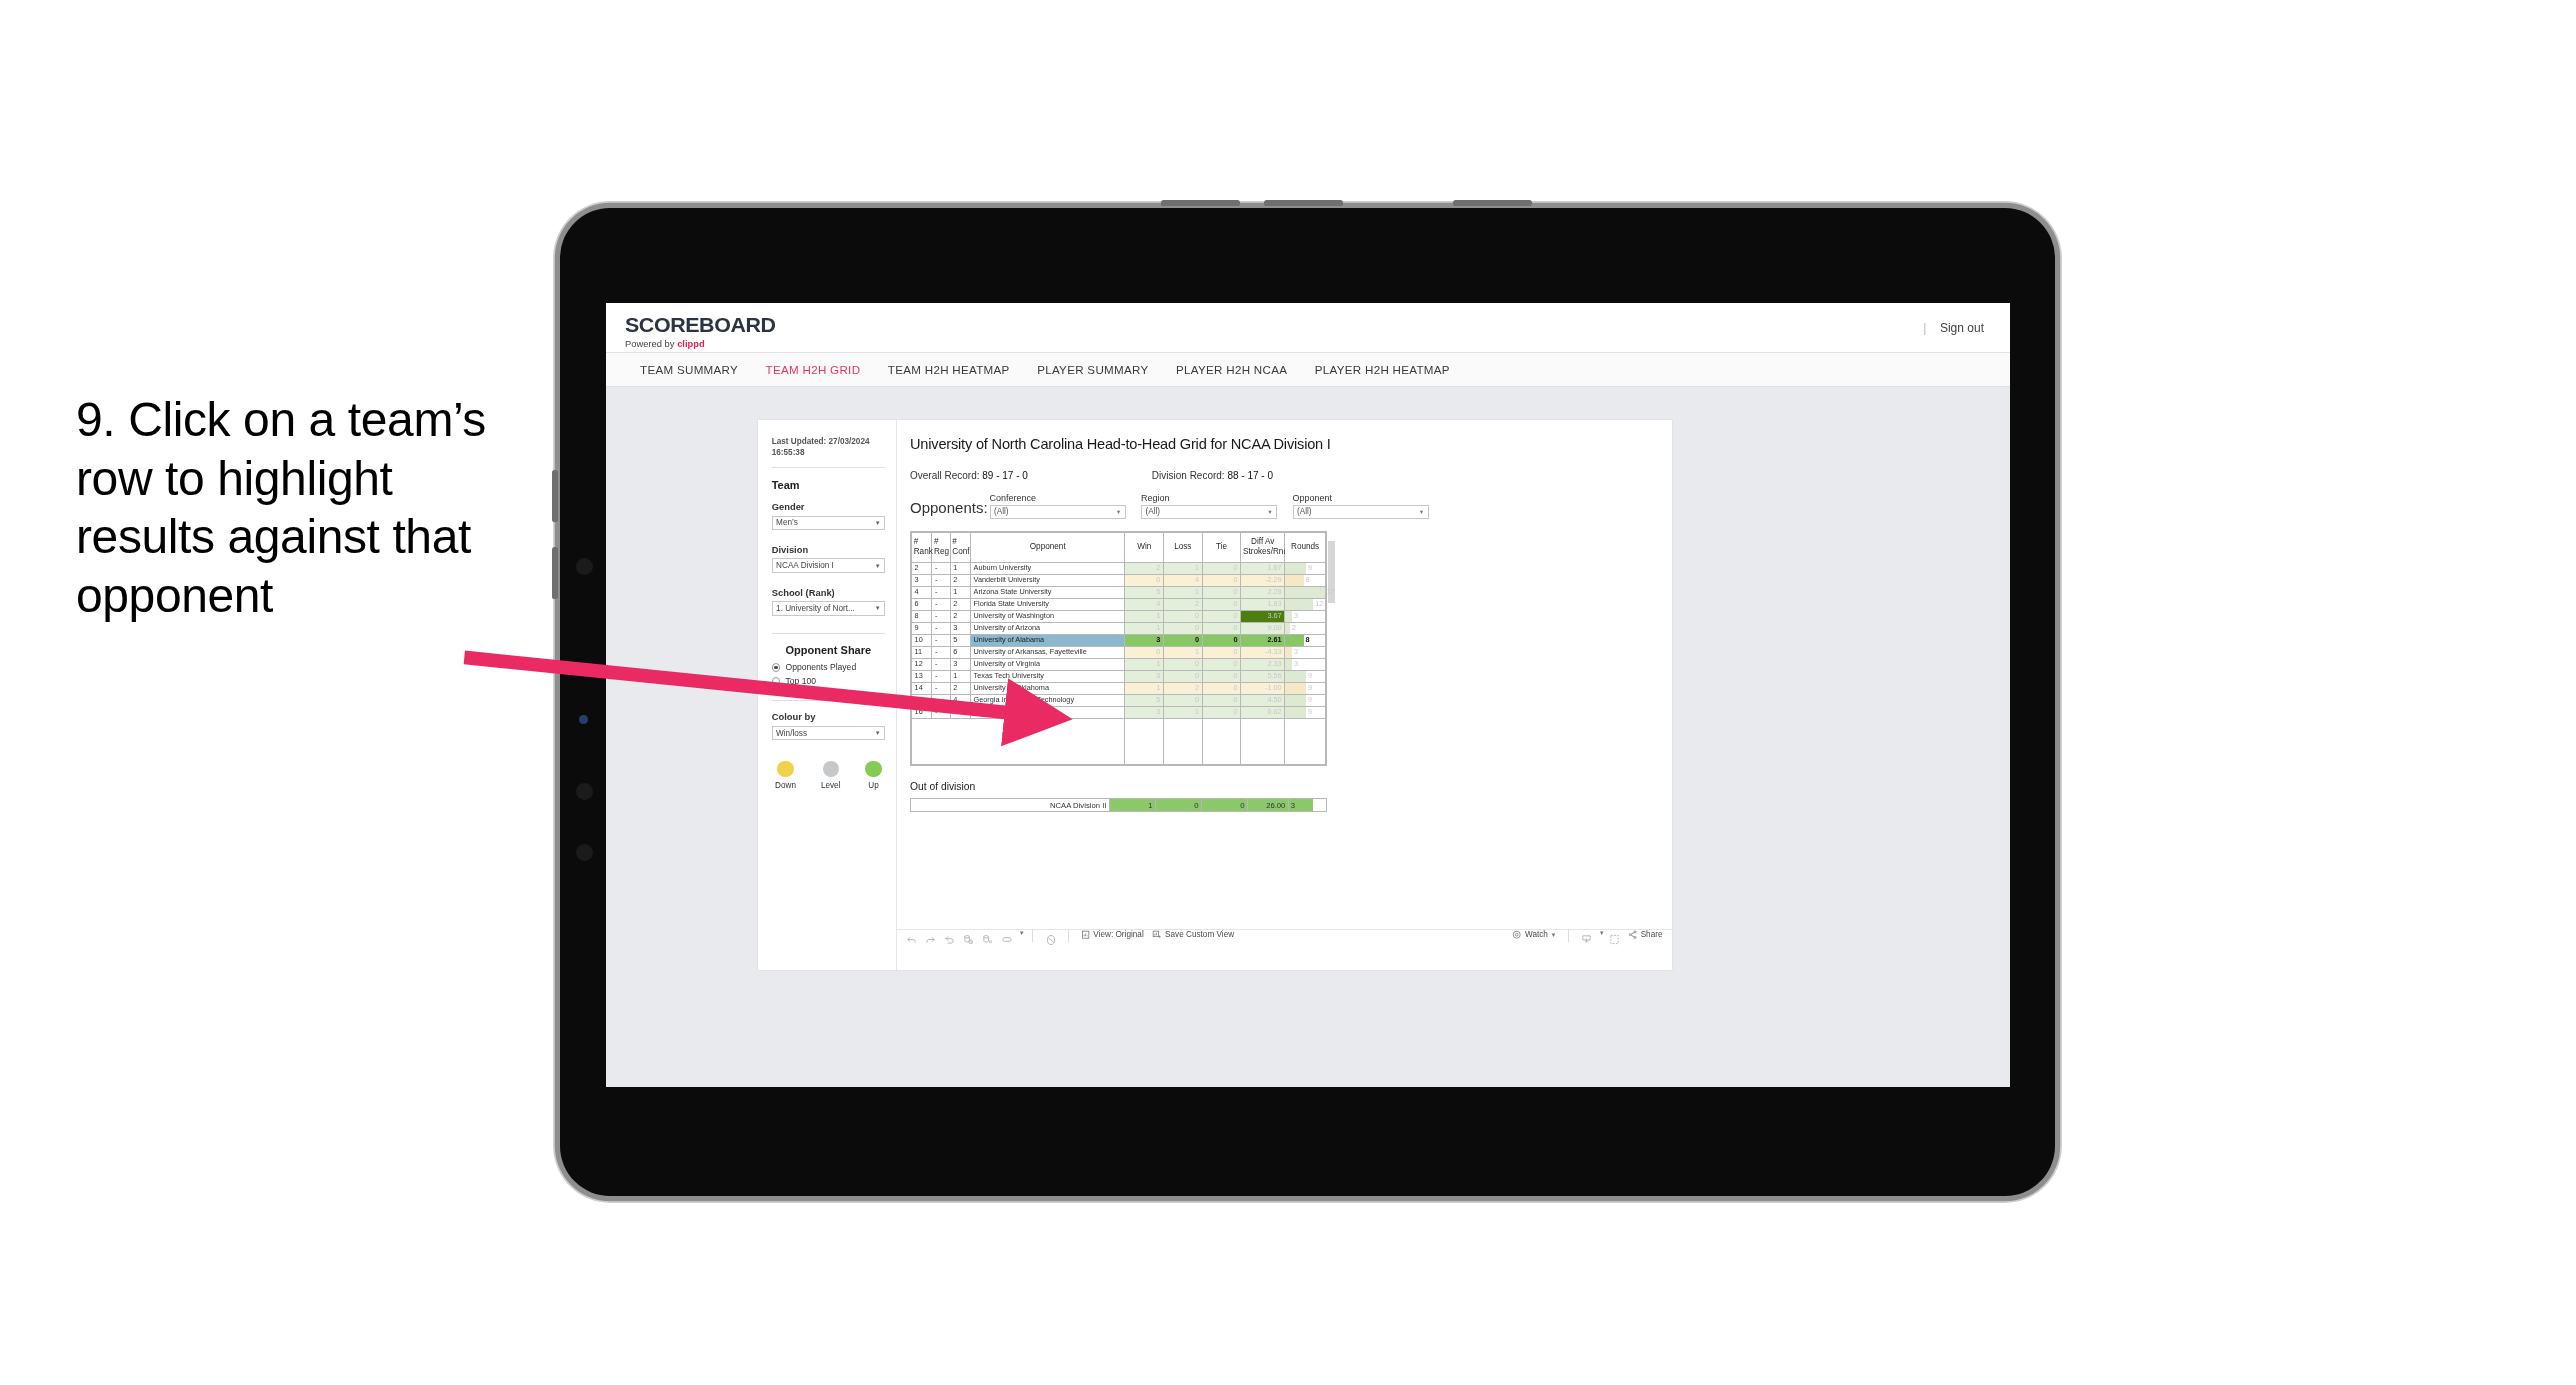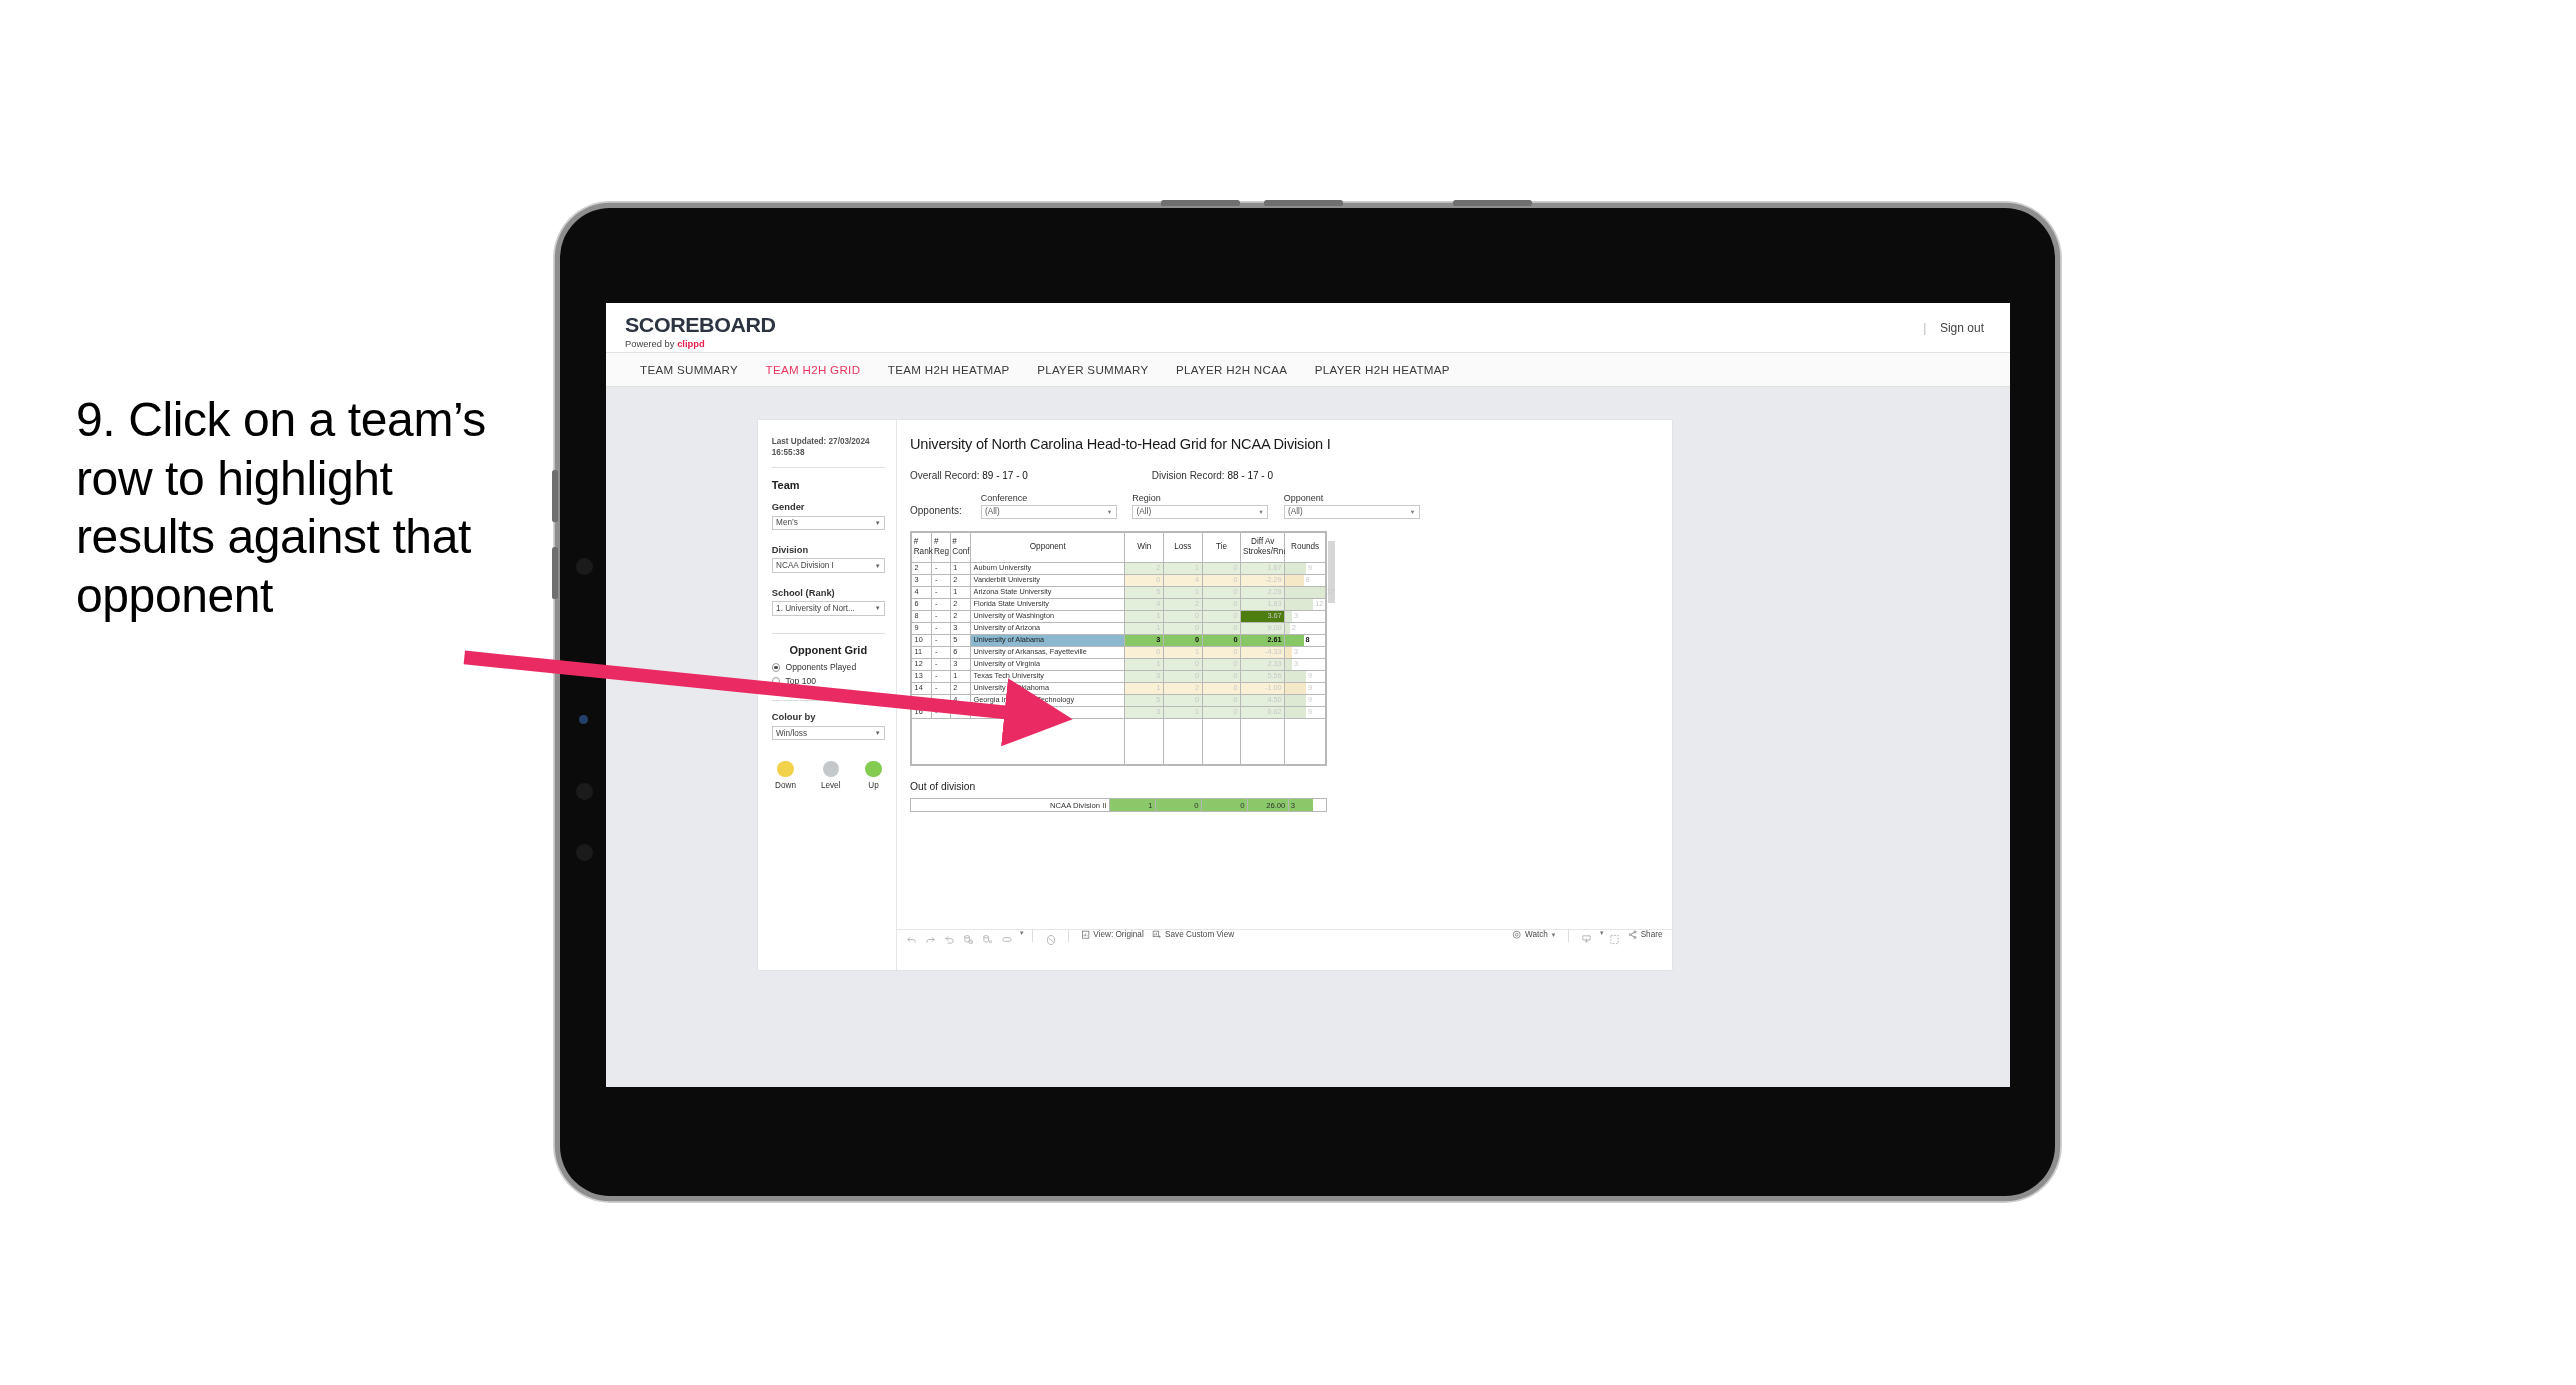--- a/index.html
+++ b/index.html
@@ -233,21 +233,21 @@
     display: flex; font-size: 10px; color: #333;
     margin-bottom: 12px;
   }
   #records-row .rec-val { font-weight: normal; color: #111; }
   #division-record { margin-left: 124px; }
   #filters-row {
     display: flex; align-items: flex-end;
     margin-bottom: 12px;
   }
   #opponents-label {
-    font-size: 10px; color: #333; margin-right: 19px; padding-bottom: 2.6px;
+    font-size: 15px; color: #333; margin-right: 2px; padding-bottom: 2.6px;
   }
   .filter-group { margin-right: 15.5px; }
   .filter-label { font-size: 9px; color: #333; margin-bottom: 2.6px; }
   .filter-select {
     height: 13.7px; border: 0.9px solid #c9c9c9; background: #fff;
     display: flex; align-items: center; padding: 0 3.4px;
     font-size: 8.2px; color: #555; cursor: pointer;
   }
   .filter-select .caret { margin-left: auto; font-size: 5.6px; color: #777; }
   #f-conference .filter-select { width: 136px; }
@@ -441,21 +441,21 @@
           <div>
             <div class="field-label">School (Rank)</div>
             <div class="select-box">
               <span>1. University of Nort...</span>
               <span class="caret">▼</span>
             </div>
           </div>
 
           <div class="side-rule" style="margin-top:17px"></div>
 
-          <div class="opview-heading">Opponent Grid</div>
+          <div class="opview-heading">Opponent Share</div>
           <div class="radio-row">
             <span class="radio checked"></span>
             <span>Opponents Played</span>
           </div>
           <div class="radio-row">
             <span class="radio"></span>
             <span>Top 100</span>
           </div>
 
           <div class="side-rule" style="margin-top:13.7px"></div>

